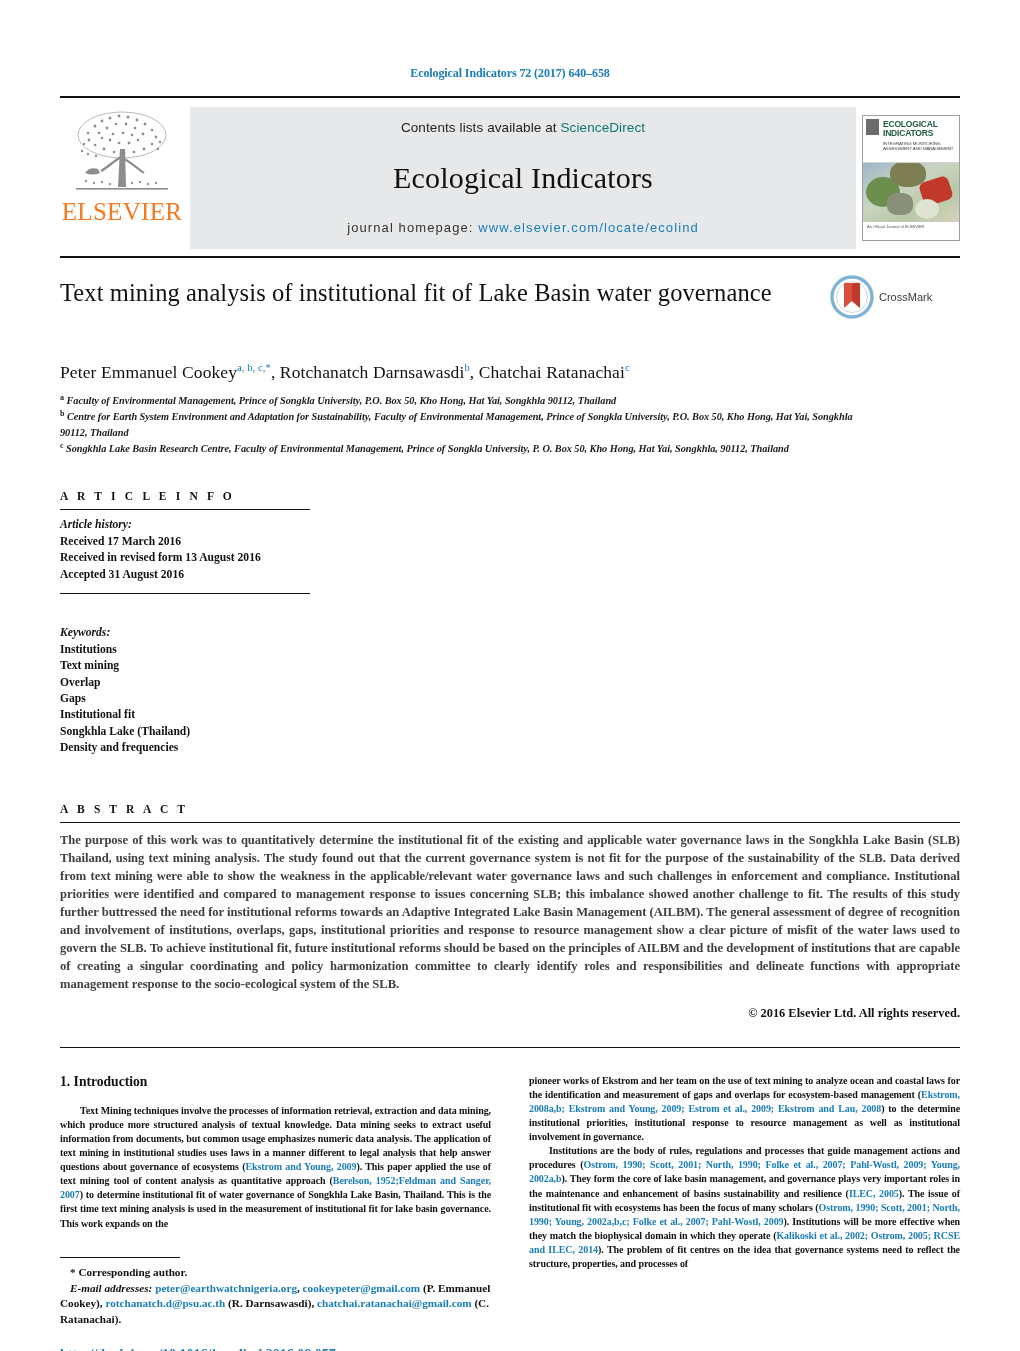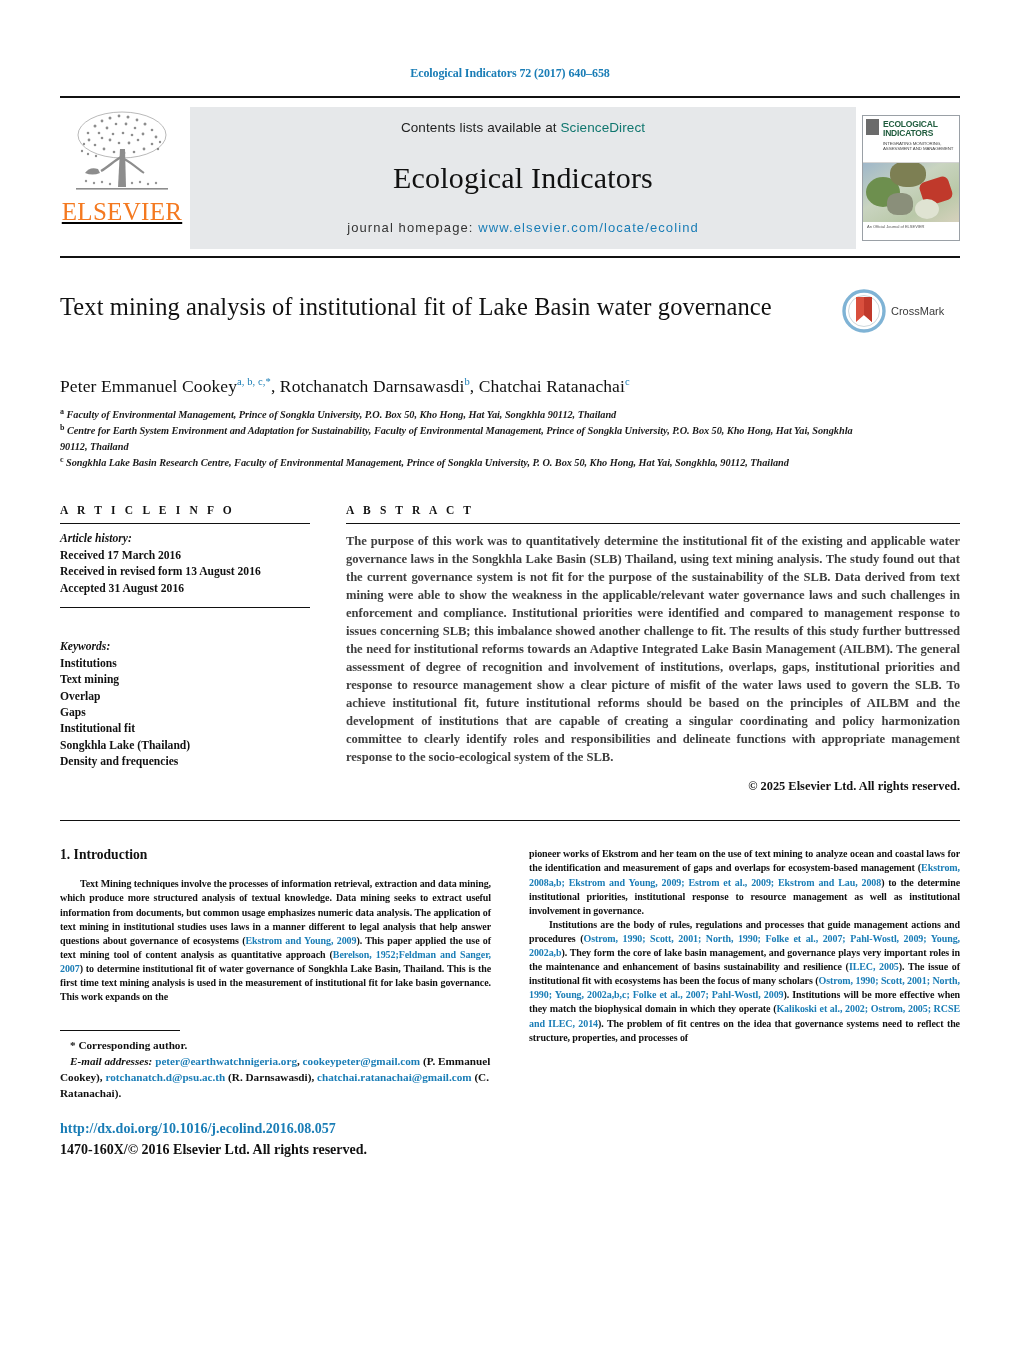--- a/index.html
+++ b/index.html
@@ -45,21 +45,20 @@
     gap: 0;
   }
   .elsevier-logo {
     width: 124px;
     flex: 0 0 124px;
     display: flex;
     flex-direction: column;
     justify-content: flex-start;
     align-items: center;
     padding-top: 2px;
-    text-decoration: underline;
   }
   .tree-svg { display:block; }
   .elsevier-word {
     font-family: "Liberation Serif", serif;
     font-size: 25px;
     letter-spacing: 0.3px;
     color: #F47920;
     line-height: 1;
     margin-top: -2px;
   }
@@ -144,37 +143,37 @@
   .cb4 { width:26px;height:22px; left:24px; top:30px; background:#8a8f7a; border-radius:40% !important;}
   .cb5 { width:24px;height:20px; left:52px; top:36px; background:#dfe3d2; border-radius:50% !important;}
   .cover-bot {
     position:absolute; left:0; right:0; bottom:0; height:16px; background:#fff;
     font-family:"Liberation Sans", sans-serif; font-size:4px; color:#555;
     padding:2px 0 0 4px; line-height:1.3;
   }
 
   
   .title-block {
-    margin-top: 34px;
+    margin-top: 20px;
     position: relative;
     min-height: 66px;
   }
   .article-title {
     font-family: "Liberation Serif", serif;
     font-size: 24.5px;
     line-height: 1.22;
     font-weight: normal;
     color: #111;
     margin: 0;
     max-width: 760px;
     letter-spacing: 0.1px;
   }
   .crossmark {
     position: absolute;
-    right: 0;
+    right: 12px;
     top: -4px;
     width: 118px;
     height: 46px;
     display: flex;
     align-items: center;
     gap: 5px;
   }
   .crossmark-label {
     font-family: "Liberation Sans", sans-serif;
     font-size: 11px;
@@ -204,20 +203,21 @@
     max-width: 820px;
   }
   .affiliations .aff { margin: 0; }
   .affiliations sup { font-style: normal; font-size: 8px; vertical-align: super; }
 
   
   .info-abstract {
     margin-top: 34px;
     display: flex;
     gap: 36px;
+    flex-direction: column;
   }
   .col-info { flex: 0 0 250px; width: 250px; }
   .col-abstract { flex: 1 1 auto; }
 
   .sec-head {
     font-family: "Liberation Serif", serif;
     font-weight: bold;
     font-size: 11.5px;
     letter-spacing: 3.2px;
     color: #111;
@@ -459,21 +459,21 @@
         <div>Institutional fit</div>
         <div>Songkhla Lake (Thailand)</div>
         <div>Density and frequencies</div>
       </div>
     </div>
 
     <div class="col-abstract">
       <div class="sec-head">A B S T R A C T</div>
       <div class="rule"></div>
       <div class="abstract-body">The purpose of this work was to quantitatively determine the institutional fit of the existing and applicable water governance laws in the Songkhla Lake Basin (SLB) Thailand, using text mining analysis. The study found out that the current governance system is not fit for the purpose of the sustainability of the SLB. Data derived from text mining were able to show the weakness in the applicable/relevant water governance laws and such challenges in enforcement and compliance. Institutional priorities were identified and compared to management response to issues concerning SLB; this imbalance showed another challenge to fit. The results of this study further buttressed the need for institutional reforms towards an Adaptive Integrated Lake Basin Management (AILBM). The general assessment of degree of recognition and involvement of institutions, overlaps, gaps, institutional priorities and response to resource management show a clear picture of misfit of the water laws used to govern the SLB. To achieve institutional fit, future institutional reforms should be based on the principles of AILBM and the development of institutions that are capable of creating a singular coordinating and policy harmonization committee to clearly identify roles and responsibilities and delineate functions with appropriate management response to the socio-ecological system of the SLB.</div>
-      <div class="copyright">© 2025 Elsevier Ltd. All rights reserved.</div>
+      <div class="copyright">© 2016 Elsevier Ltd. All rights reserved.</div>
     </div>
   </div>
 
   <div class="hr-wide"></div>
 
   <div class="body-cols">
 
     <div class="bcol">
       <div class="sec-title">1. Introduction</div>
       <p class="para" id="lp0">Text Mining techniques involve the processes of information retrieval, extraction and data mining, which produce more structured analysis of textual knowledge. Data mining seeks to extract useful information from documents, but common usage emphasizes numeric data analysis. The application of text mining in institutional studies uses laws in a manner different to legal analysis that help answer questions about governance of ecosystems (<span class="ref">Ekstrom and Young, 2009</span>). This paper applied the use of text mining tool of content analysis as quantitative approach (<span class="ref">Berelson, 1952;Feldman and Sanger, 2007</span>) to determine institutional fit of water governance of Songkhla Lake Basin, Thailand. This is the first time text mining analysis is used in the measurement of institutional fit for lake basin governance. This work expands on the</p>

